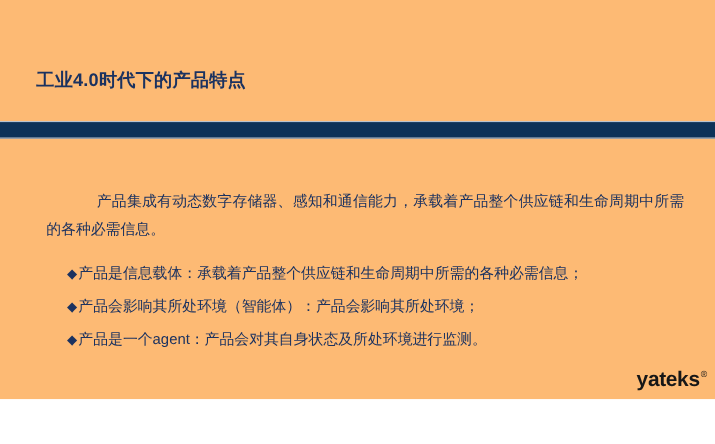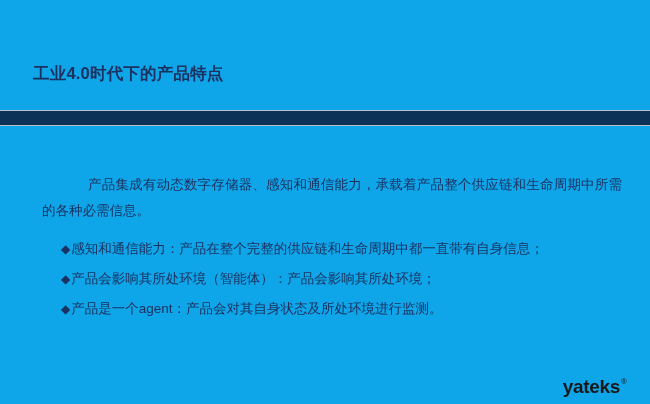--- a/index.html
+++ b/index.html
@@ -6,22 +6,22 @@
     margin: 0;
     padding: 0;
     background: #ffffff;
   }
   body {
     font-family: "Liberation Sans", "DejaVu Sans", sans-serif;
   }
   #slide {
     position: relative;
     width: 650px;
-    height: 404px;
-    background: #0ea5e9;
+    height: 363px;
+    background: #fdba74;
     overflow: hidden;
   }
 
   
   #slide-title {
     position: absolute;
     left: 33px;
     top: 64px;
     font-size: 16.5px;
     font-weight: bold;
@@ -53,20 +53,21 @@
   }
 
   #intro-paragraph {
     font-size: 13.5px;
     color: #1b3260;
     line-height: 26px;
     text-indent: 46px;
     margin: 0;
     text-align: justify;
     text-justify: inter-ideograph;
+    font-family: Liberation Mono, monospace;
   }
 
   #bullet-list {
     list-style: none;
     margin: 0;
     padding: 0;
     margin-top: 10px;
   }
   .bullet-row {
     display: flex;
@@ -83,21 +84,21 @@
     margin-right: 1px;
     transform: translateY(-0.5px);
   }
   .bullet-text {
     flex: 1 1 auto;
   }
 
   
   #footer-logo {
     position: absolute;
-    right: 23px;
+    right: 7px;
     bottom: 8px;
     display: flex;
     align-items: flex-start;
     color: #1a1a1a;
   }
   #logo-wordmark {
     font-size: 19px;
     font-weight: bold;
     letter-spacing: -0.3px;
     line-height: 1;
@@ -121,21 +122,21 @@
   <div id="accent-bar"></div>
 
   <div id="body-block">
 
     <p id="intro-paragraph">产品集成有动态数字存储器、感知和通信能力，承载着产品整个供应链和生命周期中所需的各种必需信息。</p>
 
     <ul id="bullet-list">
 
       <li class="bullet-row">
         <span class="bullet-marker">◆</span>
-        <span class="bullet-text">感知和通信能力：产品在整个完整的供应链和生命周期中都一直带有自身信息；</span>
+        <span class="bullet-text">产品是信息载体：承载着产品整个供应链和生命周期中所需的各种必需信息；</span>
       </li>
 
       <li class="bullet-row">
         <span class="bullet-marker">◆</span>
         <span class="bullet-text">产品会影响其所处环境（智能体）：产品会影响其所处环境；</span>
       </li>
 
       <li class="bullet-row">
         <span class="bullet-marker">◆</span>
         <span class="bullet-text">产品是一个agent：产品会对其自身状态及所处环境进行监测。</span>

